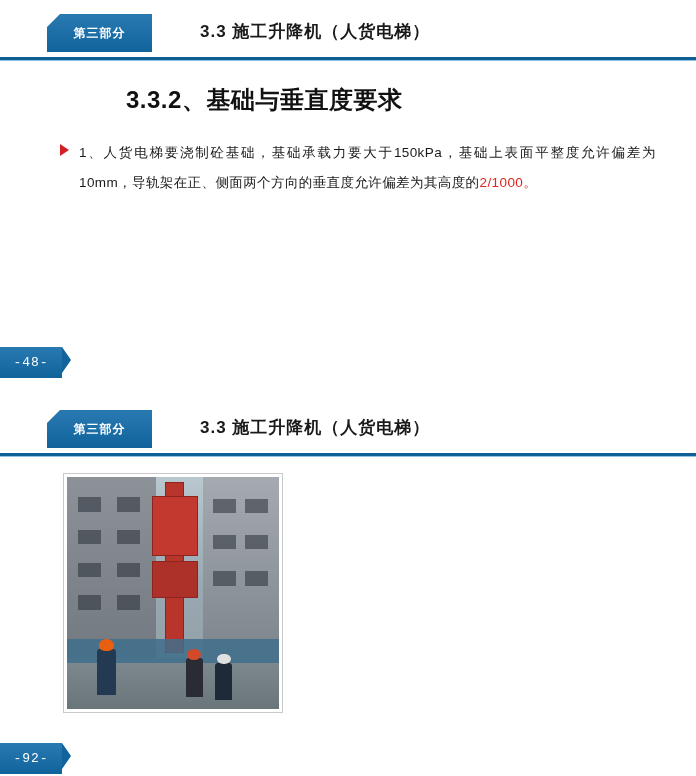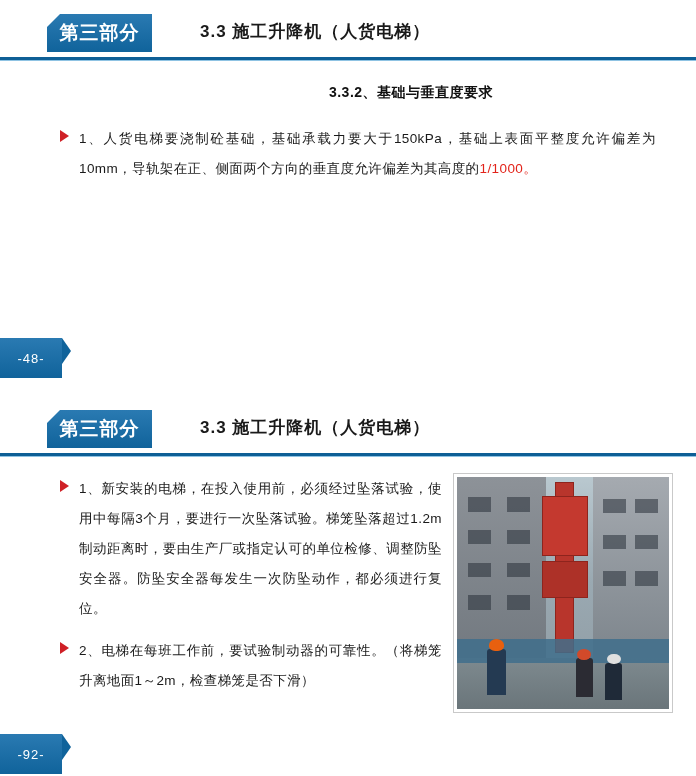--- a/index.html
+++ b/index.html
@@ -28,21 +28,21 @@
   }
   .badge {
     position: absolute;
     left: 47px;
     top: 14px;
     width: 105px;
     height: 38px;
     background: #1c6ea4;
     background: linear-gradient(180deg,#2a7ab2 0%, #10639b 100%);
     color: #ffffff;
-    font-size: 19px;
+    font-size: 12px;
     font-weight: bold;
     letter-spacing: 1px;
     display: flex;
     align-items: center;
     justify-content: center;
   }
   .badge-notch {
     position: absolute;
     left: 47px;
     top: 14px;
@@ -72,23 +72,23 @@
     position: absolute;
     left: 0;
     top: 60px;
     width: 696px;
     height: 1px;
     background: #8fc3e3;
   }
   
   .section-heading {
     margin: 22px 0 0 0;
-    text-align: center;
+    text-align: left;
     padding-left: 126px;
-    font-size: 14px;
+    font-size: 24px;
     font-weight: bold;
     color: #111111;
     letter-spacing: 0.5px;
   }
   
   .body-list {
     margin: 22px 0 0 0;
     padding: 0 40px 0 60px;
   }
   .bullet-row {
@@ -202,29 +202,30 @@
   .photo .worker-c::before {
     content: ""; position: absolute; left: 10%; top: -24%;
     width: 80%; height: 28%; background: #e0e0e0; border-radius: 50%;
   }
   
   .page-tab {
     position: absolute;
     left: 0;
     bottom: 10px;
     width: 62px;
-    height: 40px;
+    height: 31px;
     background: #1c6ea4;
     background: linear-gradient(180deg,#2a7ab2 0%, #10639b 100%);
     color: #ffffff;
     font-size: 13px;
     display: flex;
     align-items: center;
     justify-content: center;
     letter-spacing: 1px;
+    font-family: Liberation Mono, monospace;
   }
   .page-tab::after {
     content: "";
     position: absolute;
     right: -9px; top: 0;
     width: 0; height: 0;
     border-left: 9px solid #10639b;
     border-top: 13px solid transparent;
     border-bottom: 13px solid transparent;
   }
@@ -247,51 +248,41 @@
       <div class="header-rule"></div>
       <div class="header-rule-light"></div>
     </div>
 
     <div class="section-heading">3.3.2、基础与垂直度要求</div>
 
     <div class="body-list">
       <div class="bullet-row">
         <span class="tri"></span>
         <div class="bullet-text">
-          <span>1、人货电梯要浇制砼基础，基础承载力要大于150kPa，基础上表面平整度允许偏差为10mm，导轨架在正、侧面两个方向的垂直度允许偏差为其高度的</span><span class="hl">1/1000。</span>
+          <span>1、人货电梯要浇制砼基础，基础承载力要大于150kPa，基础上表面平整度允许偏差为10mm，导轨架在正、侧面两个方向的垂直度允许偏差为其高度的</span><span class="hl">2/1000。</span>
         </div>
       </div>
     </div>
 
     <div class="page-tab">-48-</div>
   </div>
 
   <div class="slide-gap"></div>
 
   <div class="slide">
     <div class="slide-header">
       <div class="badge">第三部分</div>
       <div class="badge-notch"></div>
       <div class="header-title">3.3  施工升降机（人货电梯）</div>
       <div class="header-rule"></div>
       <div class="header-rule-light"></div>
     </div>
 
 
     <div class="two-col">
-      <div class="col-left">
-        <div class="bullet-row">
-          <span class="tri"></span>
-          <div class="bullet-text">1、新安装的电梯，在投入使用前，必须经过坠落试验，使用中每隔3个月，要进行一次坠落试验。梯笼坠落超过1.2m制动距离时，要由生产厂或指定认可的单位检修、调整防坠安全器。防坠安全器每发生一次防坠动作，都必须进行复位。</div>
-        </div>
-        <div class="bullet-row">
-          <span class="tri"></span>
-          <div class="bullet-text">2、电梯在每班工作前，要试验制动器的可靠性。（将梯笼升离地面1～2m，检查梯笼是否下滑）</div>
-        </div>
-      </div>
       <div class="col-right">
         <div class="photo">
           <div class="sky"></div>
           <div class="bldg-left">
             <div class="win" style="left:12%;top:10%;width:26%;height:7%;"></div>
             <div class="win" style="left:56%;top:10%;width:26%;height:7%;"></div>
             <div class="win" style="left:12%;top:26%;width:26%;height:7%;"></div>
             <div class="win" style="left:56%;top:26%;width:26%;height:7%;"></div>
             <div class="win" style="left:12%;top:42%;width:26%;height:7%;"></div>
             <div class="win" style="left:56%;top:42%;width:26%;height:7%;"></div>

